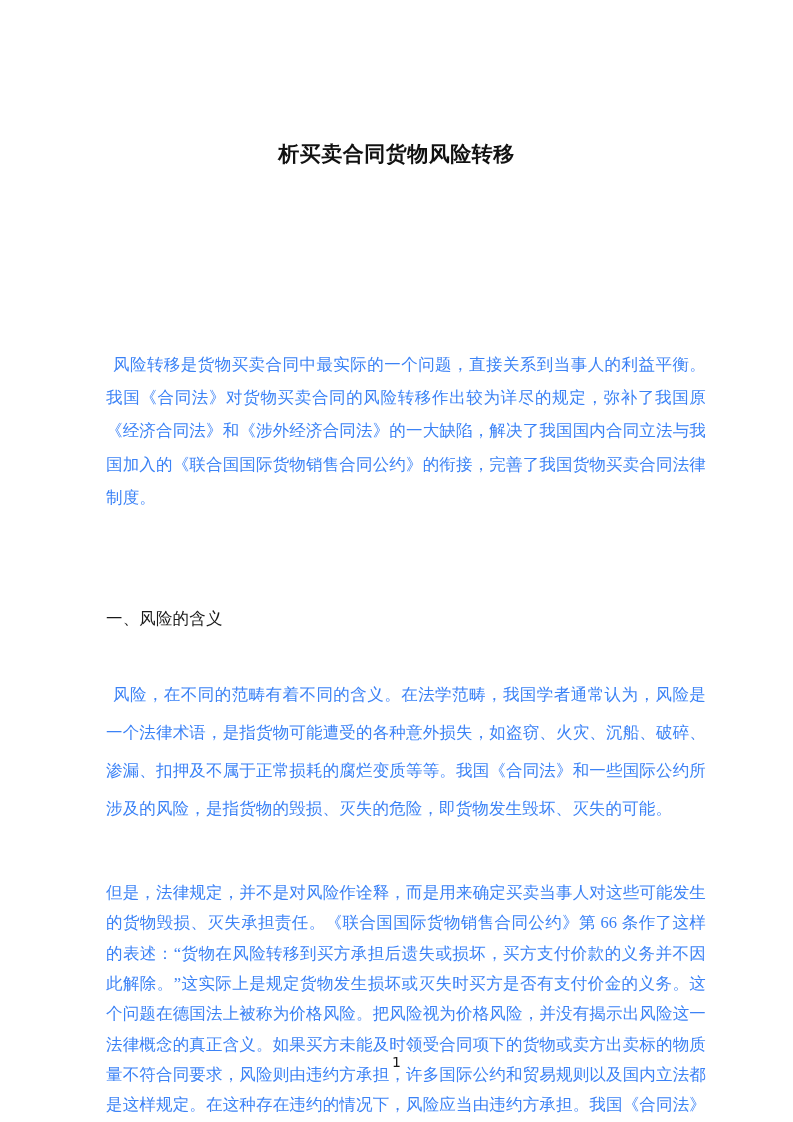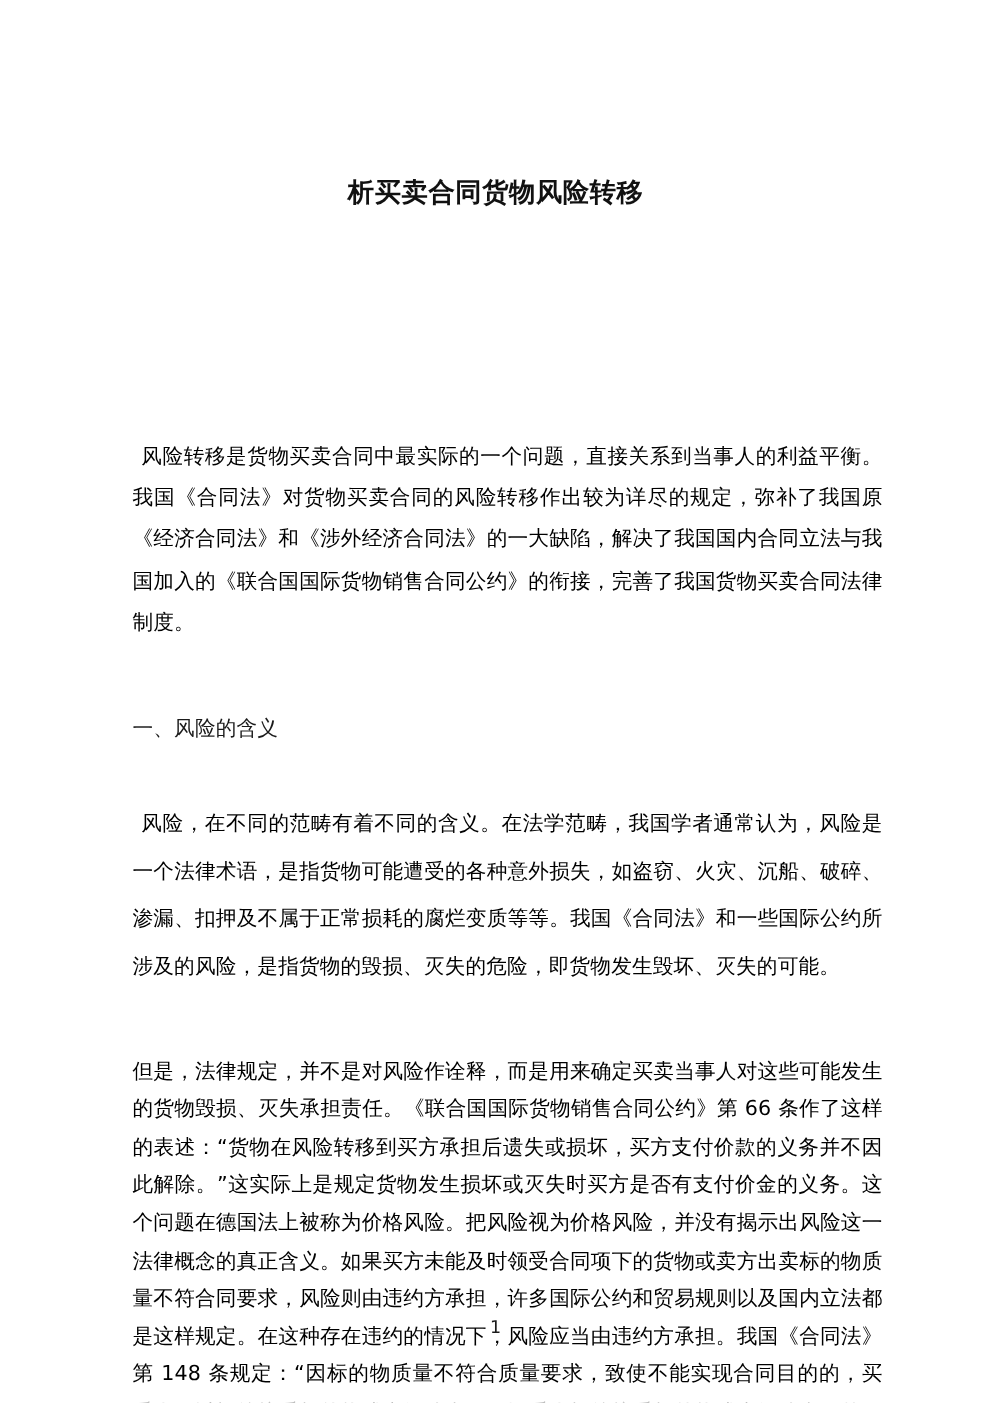--- a/index.html
+++ b/index.html
@@ -36,32 +36,34 @@
     top: 348px;
     left: 106px;
     width: 600px;
   }
   .para {
     font-size: 16.5px;
     line-height: 33.2px;
     text-align: justify;
     text-justify: inter-ideograph;
     letter-spacing: 0.15px;
-    color: #000000;
+    color: #3b82f6;
     white-space: normal;
     word-break: break-all;
+    font-family: Liberation Serif, serif;
   }
   .para.indent {
     text-indent: 7px;
   }
   .section-heading {
     font-size: 16.5px;
     line-height: 33px;
     letter-spacing: 0.15px;
     color: #1a1a1a;
+    margin-top: 36px;
   }
   .gap-1 { height: 52px; }
   .gap-2 { height: 41px; }
   .gap-3 { height: 50px; }
   .para-2 {
     line-height: 38px;
   }
   .para-3 {
     line-height: 30.3px;
   }

